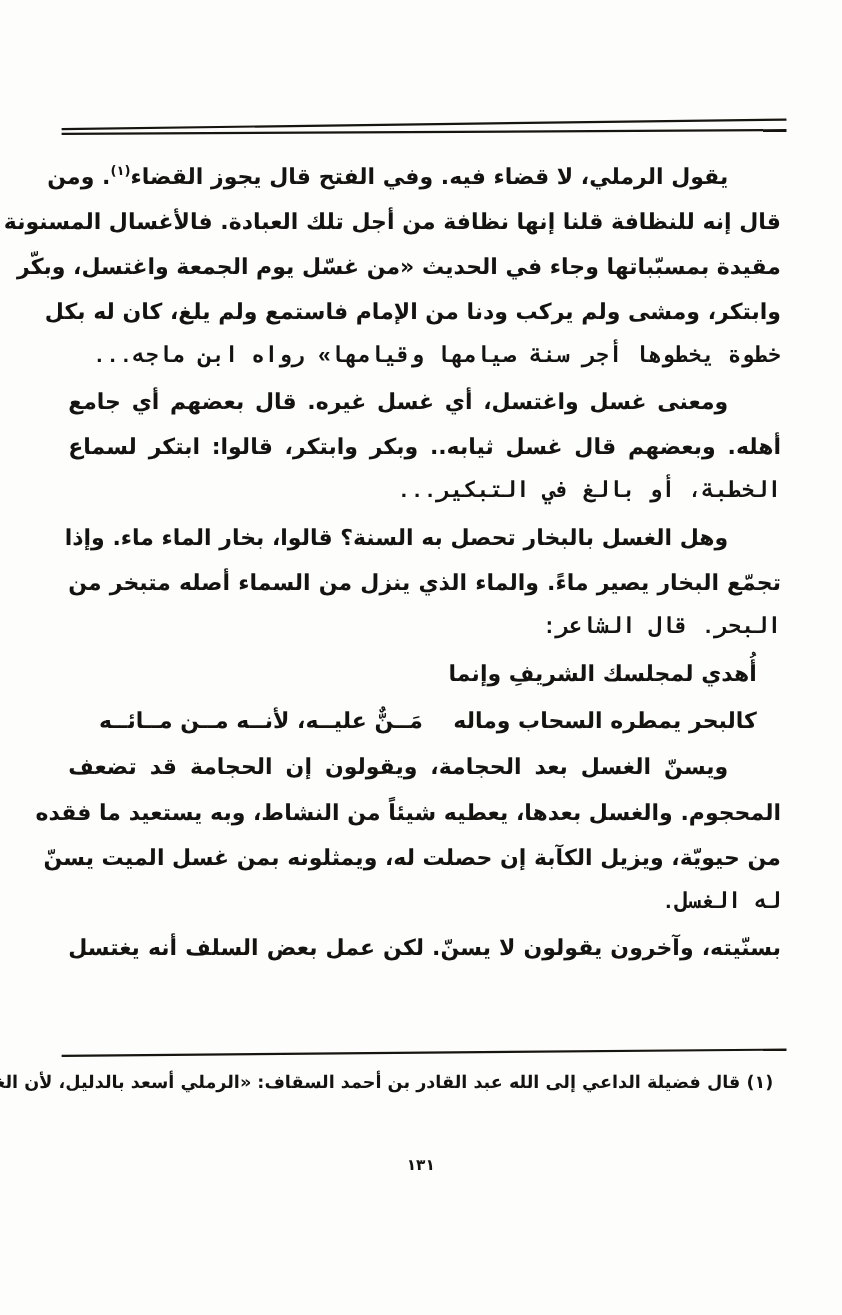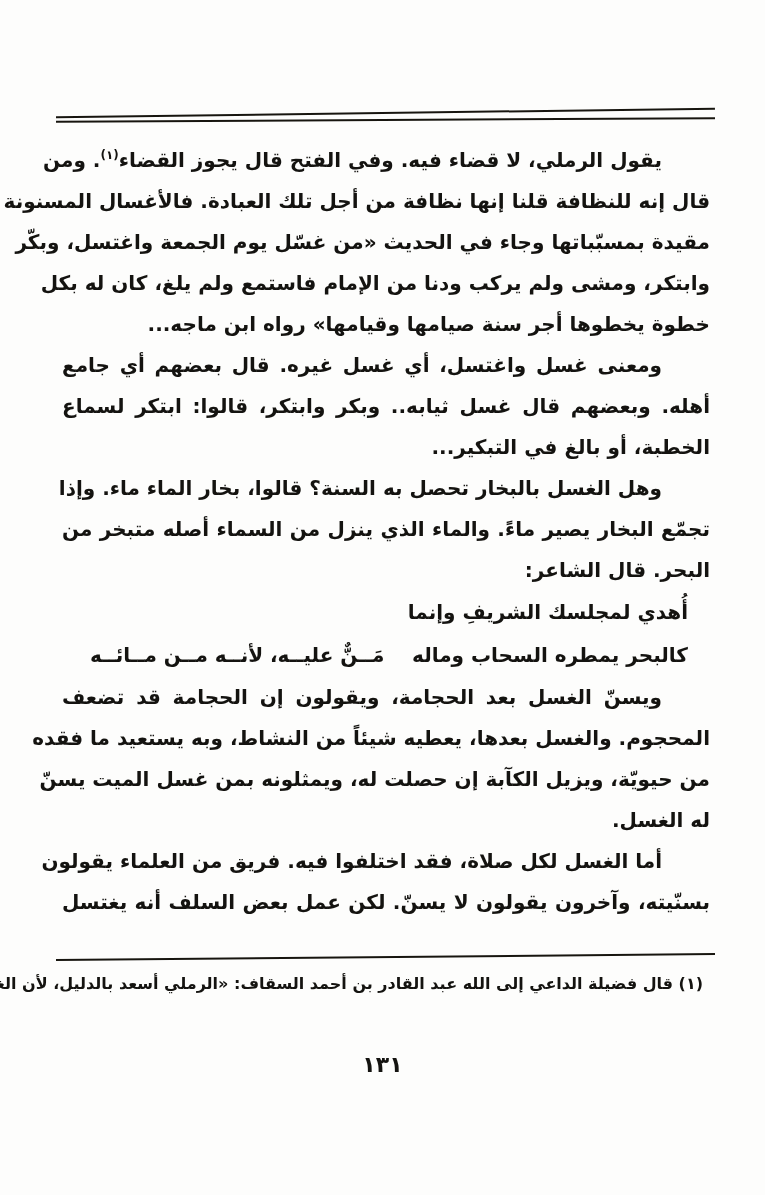--- a/index.html
+++ b/index.html
@@ -33,21 +33,21 @@
   }
   .para{margin:0;padding:0;}
   .line{
     line-height:41px;
     text-align:justify;
     text-align-last:justify;
     text-justify:inter-word;
     white-space:nowrap;
   }
   .line.start{padding-right:48px;}
-  .line.end{text-align-last:right;}
+  .line.end{text-align-last:right;font-family:Liberation Mono, monospace;}
   .fn-ref{
     font-size:12px;
     vertical-align:super;
     line-height:0;
     letter-spacing:1px;
   }
   .poem{padding:0 22px 0 28px;}
   .verse{
     display:flex;
     justify-content:space-between;
@@ -59,21 +59,21 @@
     font-size:16px;
     font-weight:700;
     line-height:31px;
   }
   .fn-line1{text-align:justify;text-align-last:justify;text-justify:inter-word;white-space:nowrap;}
   .fn-line2{text-align:right;padding-right:42px;}
   .page-number{
     position:absolute;
     top:1052px;left:0;right:0;
     text-align:center;
-    font-size:22px;
+    font-size:14px;
     font-weight:700;
     letter-spacing:3px;
   }
 </style>
 </head>
 <body>
 
 <div class="page">
 
   <div class="rule rule-a"></div>
@@ -112,21 +112,20 @@
     </div>
 
     <div class="para">
       <div class="line start">ويسنّ الغسل بعد الحجامة، ويقولون إن الحجامة قد تضعف</div>
       <div class="line">المحجوم. والغسل بعدها، يعطيه شيئاً من النشاط، وبه يستعيد ما فقده</div>
       <div class="line">من حيويّة، ويزيل الكآبة إن حصلت له، ويمثلونه بمن غسل الميت يسنّ</div>
       <div class="line end">له الغسل.</div>
     </div>
 
     <div class="para">
-      <div class="line start">أما الغسل لكل صلاة، فقد اختلفوا فيه. فريق من العلماء يقولون</div>
       <div class="line">بسنّيته، وآخرون يقولون لا يسنّ. لكن عمل بعض السلف أنه يغتسل</div>
     </div>
 
   </main>
 
   <div class="rule fn-rule"></div>
 
   <footer class="footnote">
     <div class="fn-line1">(١) قال فضيلة الداعي إلى الله عبد القادر بن أحمد السقاف: «الرملي أسعد بالدليل، لأن الغسل</div>
   </footer>

